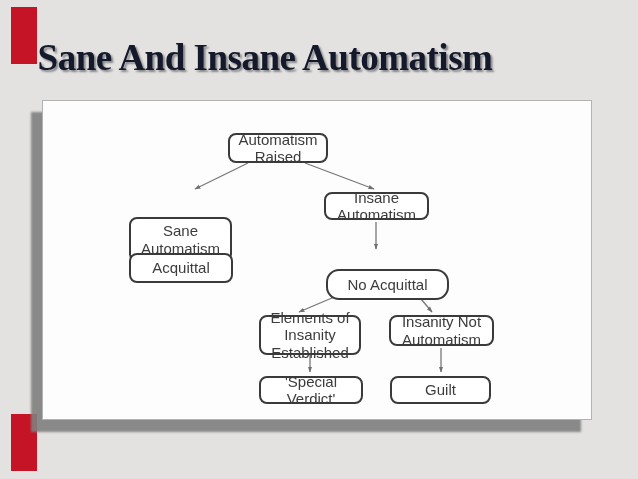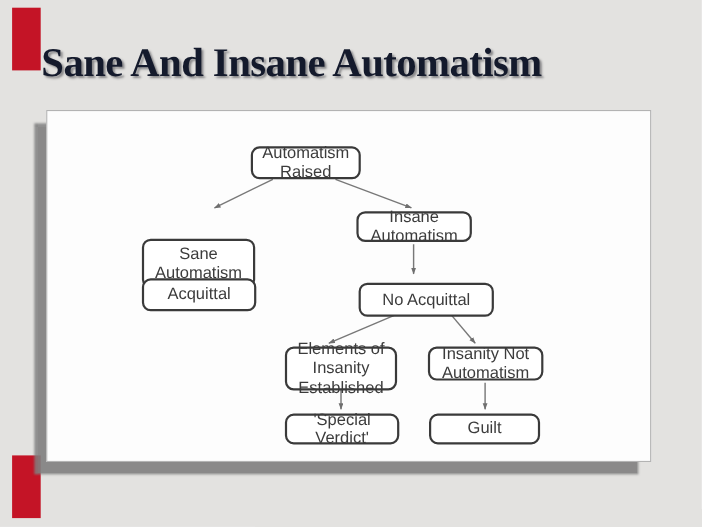--- a/index.html
+++ b/index.html
@@ -34,21 +34,21 @@
     background:#ffffff;
     border:2px solid var(--node-border,#3a3a3a);
     border-radius:8px;
     font-size:15px;line-height:1.15;text-align:center;
     color:#3c3c3c;padding:12px 4px;box-sizing:border-box;
   }
   .n-automatism-raised{left:185px;top:32px;width:100px;height:30px;}
   .n-sane-automatism{left:86px;top:91px;width:103px;height:45px;margin-top:25px;}
   .n-insane-automatism{left:281px;top:91px;width:105px;height:28px;}
   .n-acquittal{left:86px;top:152px;width:104px;height:30px;}
-  .n-no-acquittal{left:283px;top:156px;width:123px;height:31px;}
+  .n-no-acquittal{left:283px;top:168px;width:123px;height:31px;border-radius:13px;}
   .n-elements-established{left:216px;top:214px;width:102px;height:40px;}
   .n-insanity-not-established{left:346px;top:214px;width:105px;height:31px;}
   .n-special-verdict{left:216px;top:275px;width:104px;height:28px;}
   .n-guilt{left:347px;top:275px;width:101px;height:28px;}
   .edge{stroke:var(--arrow-color,#787878);stroke-width:1.3;fill:none;}
 </style>
 </head>
 <body>
 
 <div class="slide">

